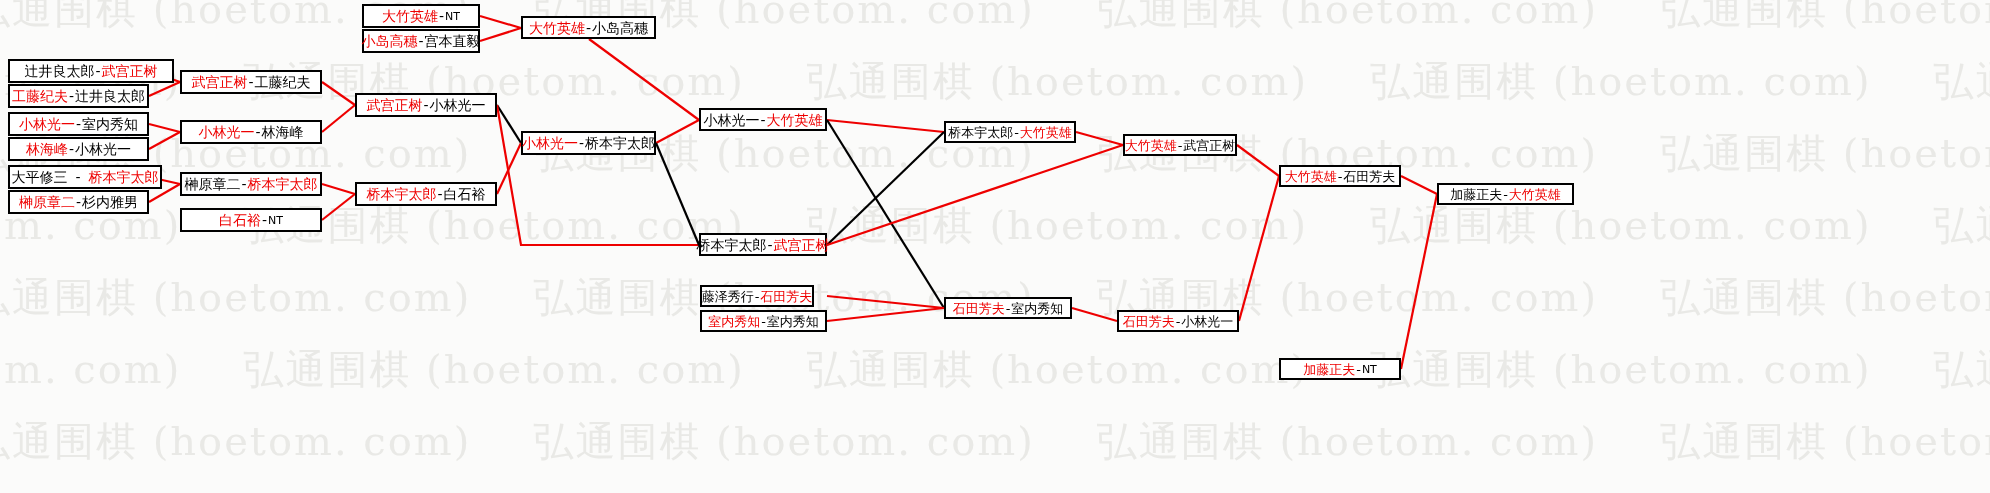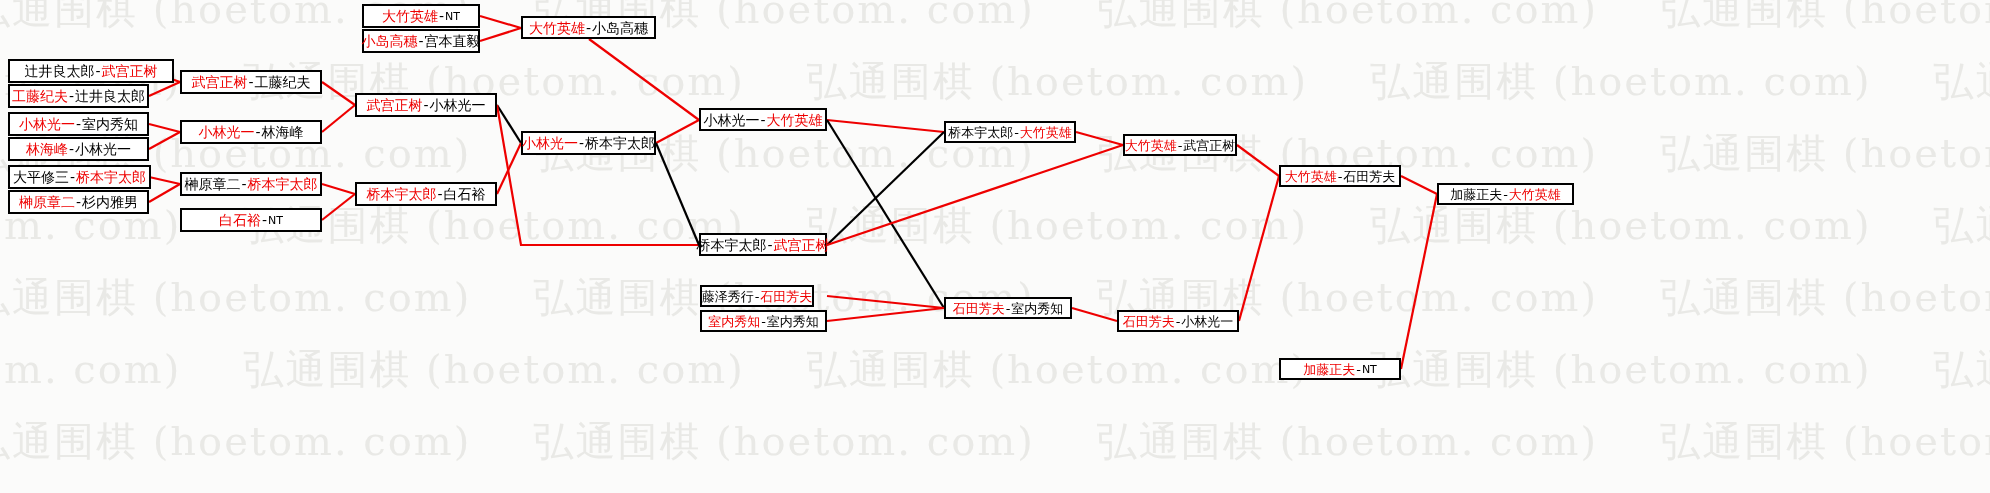--- a/index.html
+++ b/index.html
@@ -109,21 +109,21 @@
       <div class="box s15" id="m03" style="left: 8px; top: 112px; width: 141px; height: 24px; border-color: rgb(0, 0, 0); background: rgb(255, 255, 255);">
         <span class="nm win">小林光一</span>
         <span class="sep">-</span>
         <span class="nm los">室内秀知</span>
       </div>
       <div class="box s15" id="m04" style="left: 8px; top: 137px; width: 141px; height: 24px; border-color: rgb(0, 0, 0); background: rgb(255, 255, 255);">
         <span class="nm win">林海峰</span>
         <span class="sep">-</span>
         <span class="nm los">小林光一</span>
       </div>
-      <div class="box s15" id="m05" style="left: 8px; top: 165px; width: 143px; height: 24px; border-color: rgb(0, 0, 0); background: rgb(255, 255, 255);">
+      <div class="box s15" id="m05" style="left: 8px; top: 165px; width: 154px; height: 24px; border-color: rgb(0, 0, 0); background: rgb(255, 255, 255); gap: 7px;">
         <span class="nm los">大平修三</span>
         <span class="sep">-</span>
         <span class="nm win">桥本宇太郎</span>
       </div>
       <div class="box s15" id="m06" style="left: 8px; top: 190px; width: 141px; height: 24px; border-color: rgb(0, 0, 0); background: rgb(255, 255, 255);">
         <span class="nm win">榊原章二</span>
         <span class="sep">-</span>
         <span class="nm los">杉内雅男</span>
       </div>
       <div class="box s15" id="m07" style="left: 180px; top: 70px; width: 142px; height: 24px; border-color: rgb(0, 0, 0); background: rgb(255, 255, 255);">

